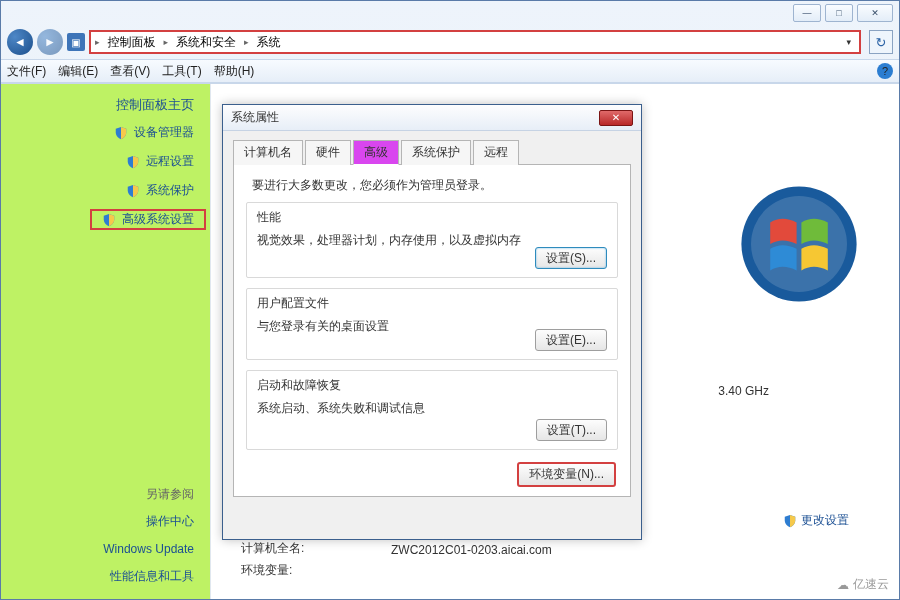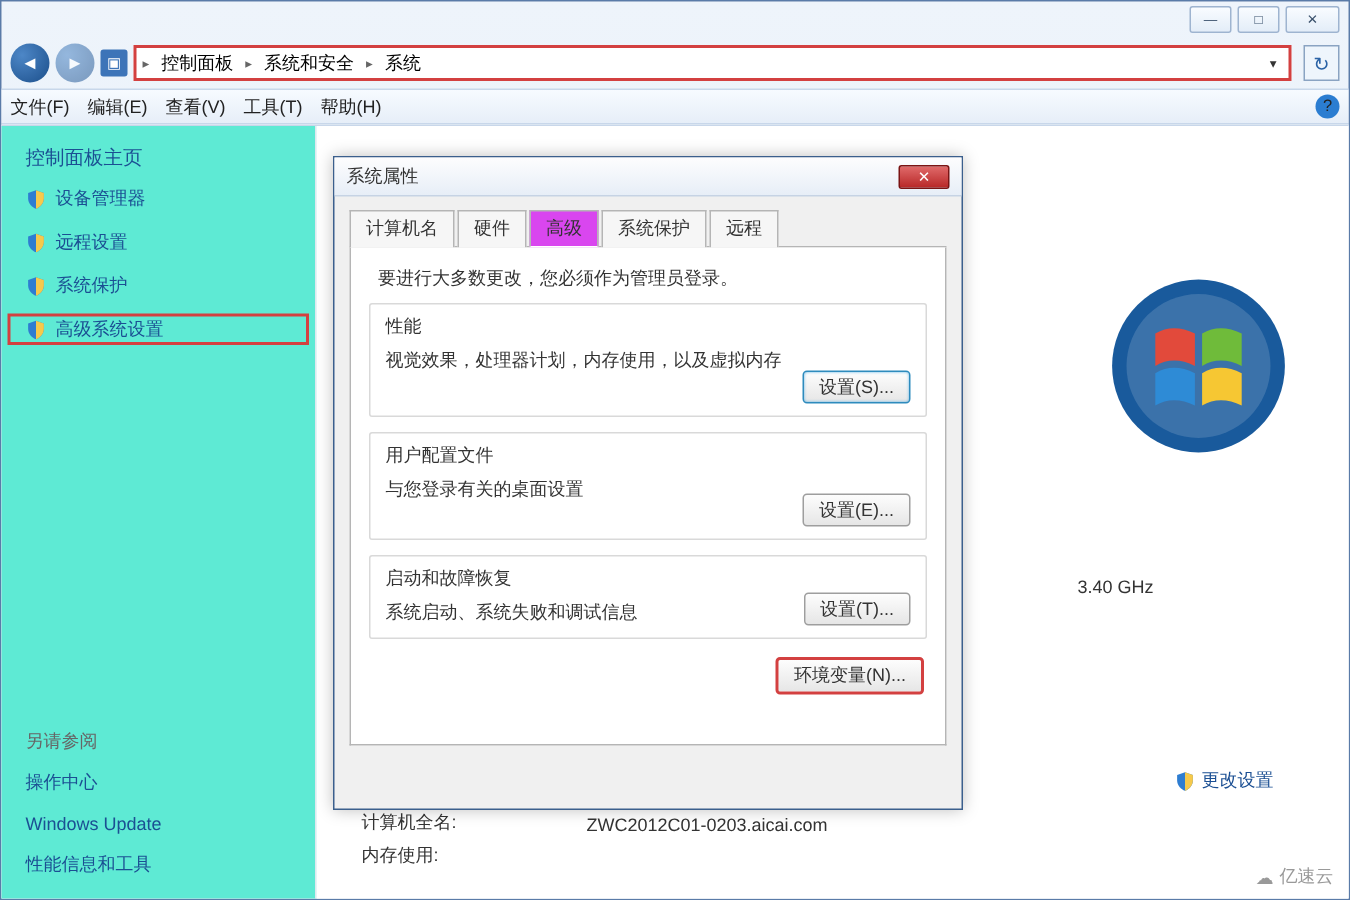--- a/index.html
+++ b/index.html
@@ -17,21 +17,21 @@
 .crumb { padding:0 4px;}
 .crumb-sep { color:#666; font-size:9px; }
 .bc-drop { margin-left:auto; color:#333; font-size:9px; padding:0 4px;}
 .refresh { width:24px; height:24px; border:1px solid #8aa3c2; background:#eef5fc; display:flex; align-items:center; justify-content:center; color:#2b63a6; font-size:13px;}
 .search-box { width:200px; height:24px; background:#fff; border:1px solid #8aa3c2; display:flex; align-items:center; padding:0 4px; color:#888;}
 .search-box .mag { margin-left:auto; color:#2b63a6;}
 .menubar { height:24px; background:linear-gradient(#f7fbff,#e6eef8); border-top:1px solid #c8d7ea; border-bottom:1px solid #c8d7ea; display:flex; align-items:center; padding:0 6px; gap:12px;}
 .menubar span { color:#222; cursor:pointer;}
 .help-icon { margin-left:auto; width:16px; height:16px; border-radius:50%; background:#2b7dd1; color:#fff; display:flex; align-items:center; justify-content:center; font-size:11px;}
 .body { flex:1; display:flex; background:#fff; border-top:1px solid #c8d7ea;}
-.sidebar { width:210px; background:#5eead4; border-right:1px solid #e0e7ef; padding:12px 0; display:flex; flex-direction:column; gap:8px;}
+.sidebar { width:210px; background:#bef264; border-right:1px solid #e0e7ef; padding:12px 0; display:flex; flex-direction:column; gap:8px;align-items:flex-end;}
 .side-title { padding:0 16px; color:#1b4f93; font-size:13px;}
 .side-item { display:flex; align-items:center; gap:6px; padding:2px 16px; color:#1b4f93; cursor:pointer;}
 .side-item.hl { border:2px solid #d34040; margin:0 4px; padding:0 10px;}
 .shield { width:14px; height:14px; display:inline-block;}
 .side-sep { height:40px;}
 .side-sub { padding:0 16px; color:#666;}
 .side-link { padding:2px 16px; color:#1b4f93; cursor:pointer;}
 .content { flex:1; position:relative; background:#fff; padding:10px 20px;}
 .logo { position:absolute; right:40px; top:100px; width:120px; height:120px;}
 .ghz { position:absolute; right:130px; top:300px; color:#333;}
@@ -149,21 +149,21 @@
       <div class="ghz">3.40 GHz</div>
       <div class="change-link">
         <svg class="shield" viewBox="0 0 16 16">
             <path fill="#2e7dd1" d="M8 1l6 2v4c0 4-3 7-6 8-3-1-6-4-6-8V3z"></path>
             <path fill="#f6c94b" d="M8 1v14c3-1 6-4 6-8V3z"></path>
           </svg>
         <span>更改设置</span>
       </div>
       <div class="info-row" style="bottom:42px">计算机全名:</div>
       <div class="info-row" style="bottom:42px; left:180px">ZWC2012C01-0203.aicai.com</div>
-      <div class="info-row" style="bottom:20px">内存使用:</div>
+      <div class="info-row" style="bottom:20px">环境变量:</div>
       <div class="brand">
         <span>☁</span>
         <span>亿速云</span>
       </div>
     </div>
   </div>
 </div>
 
 <div class="dialog">
   <div class="dlg-title">
@@ -186,21 +186,21 @@
         <div class="group-desc">视觉效果，处理器计划，内存使用，以及虚拟内存</div>
         <button class="btn accent">设置(S)...</button>
       </div>
 
       <div class="group" style="height:72px">
         <div class="group-title">用户配置文件</div>
         <div class="group-desc">与您登录有关的桌面设置</div>
         <button class="btn">设置(E)...</button>
       </div>
 
-      <div class="group" style="height:56px">
+      <div class="group" style="height:80px">
         <div class="group-title">启动和故障恢复</div>
         <div class="group-desc">系统启动、系统失败和调试信息</div>
         <button class="btn">设置(T)...</button>
       </div>
 
       <div class="env-row">
         <button class="btn">环境变量(N)...</button>
       </div>
     </div>
   </div>

